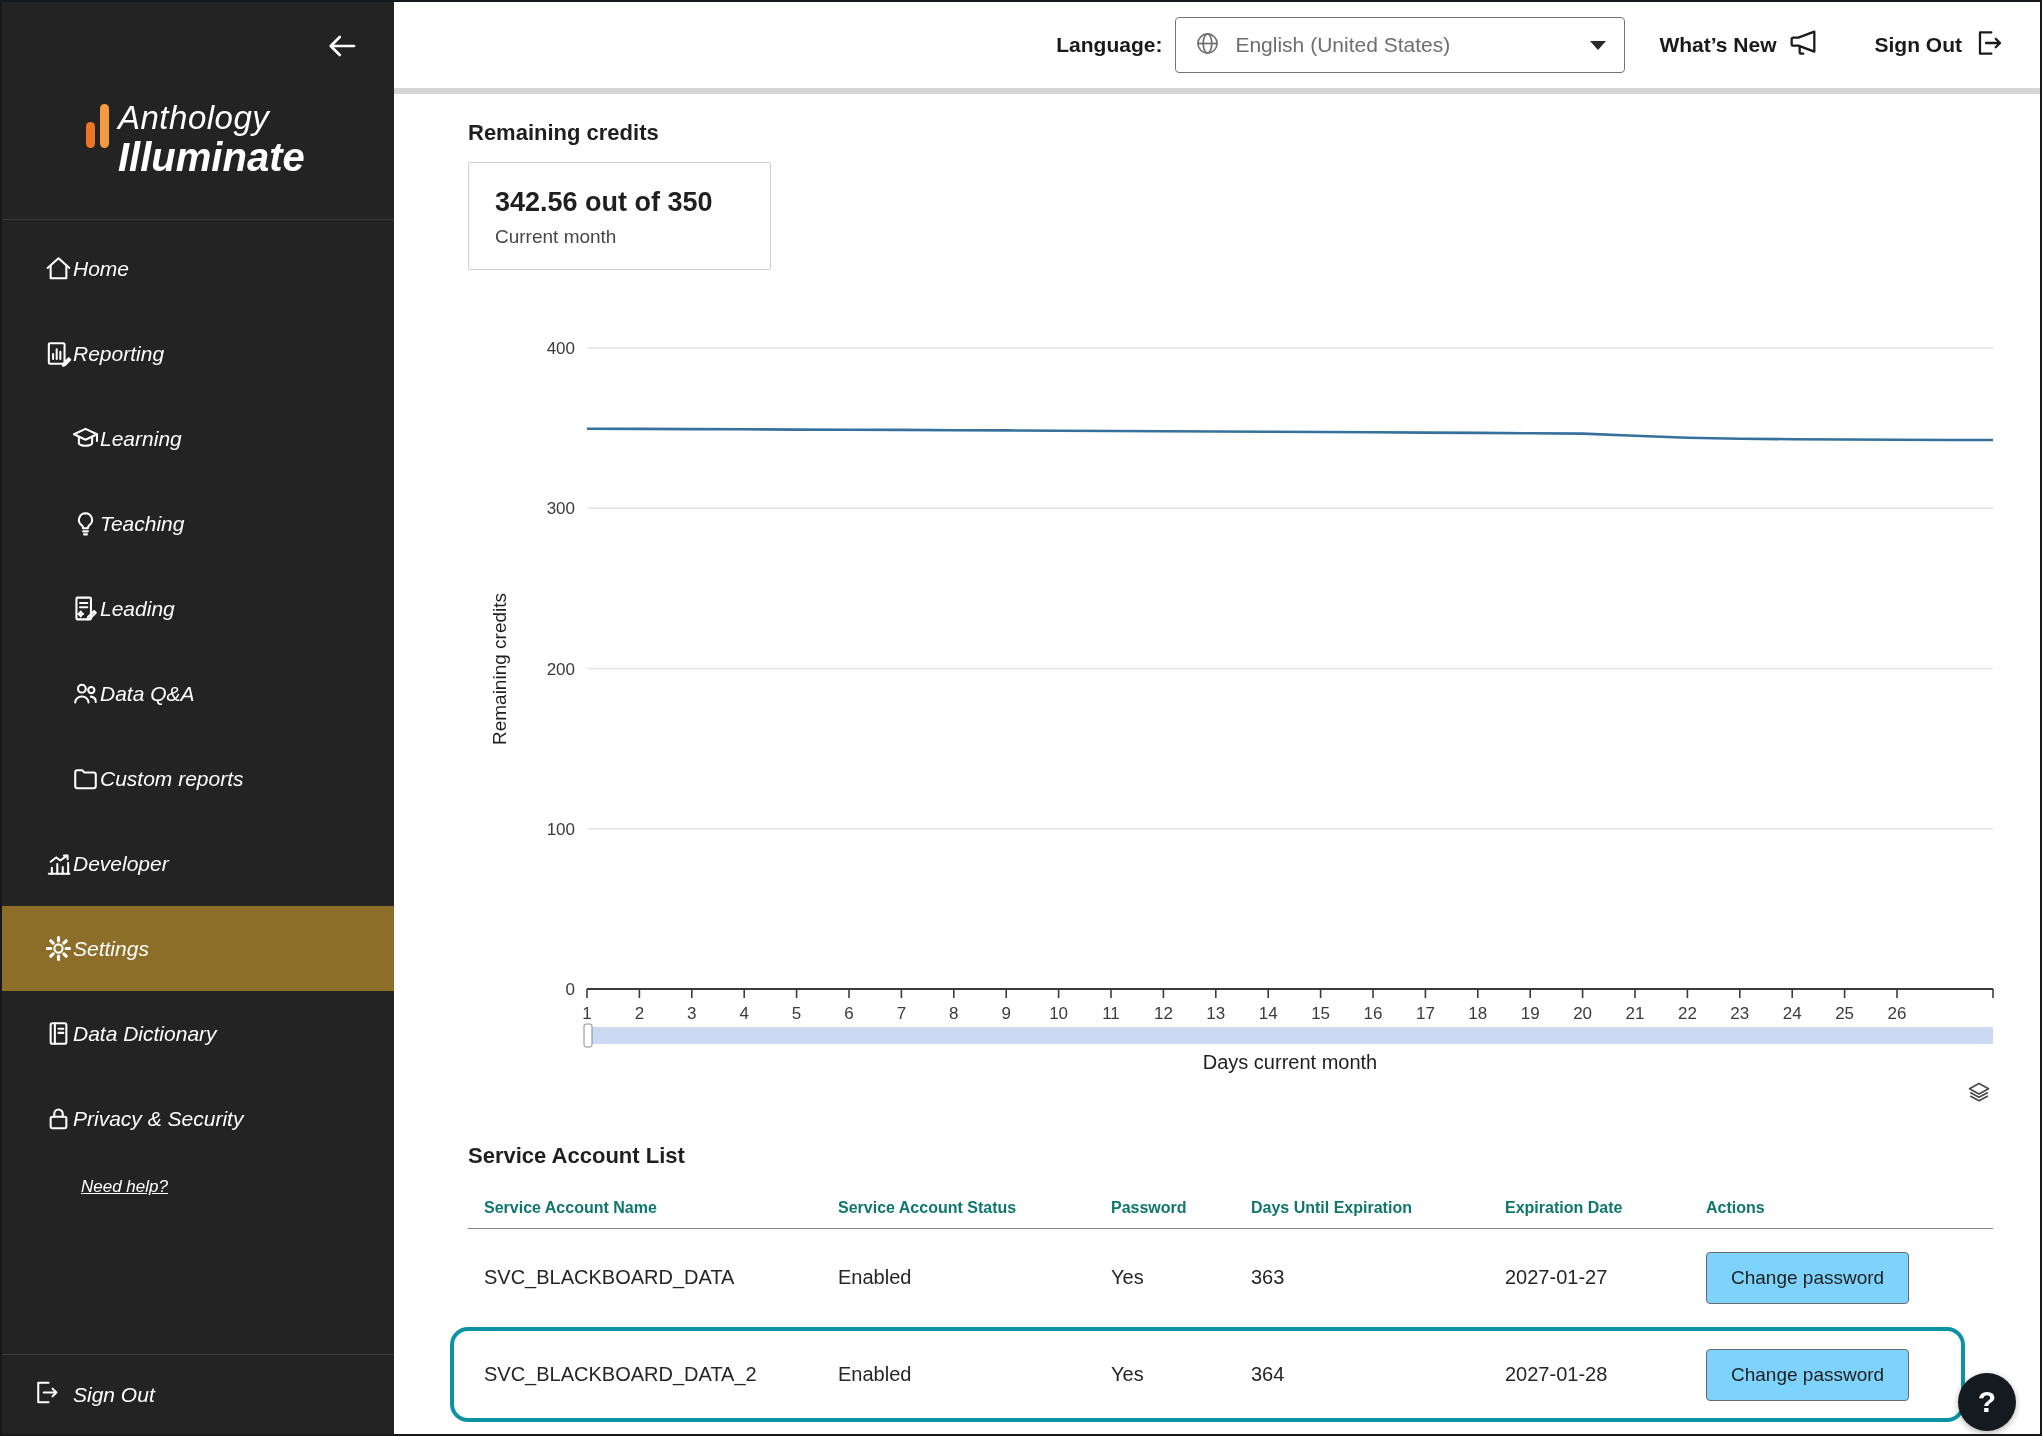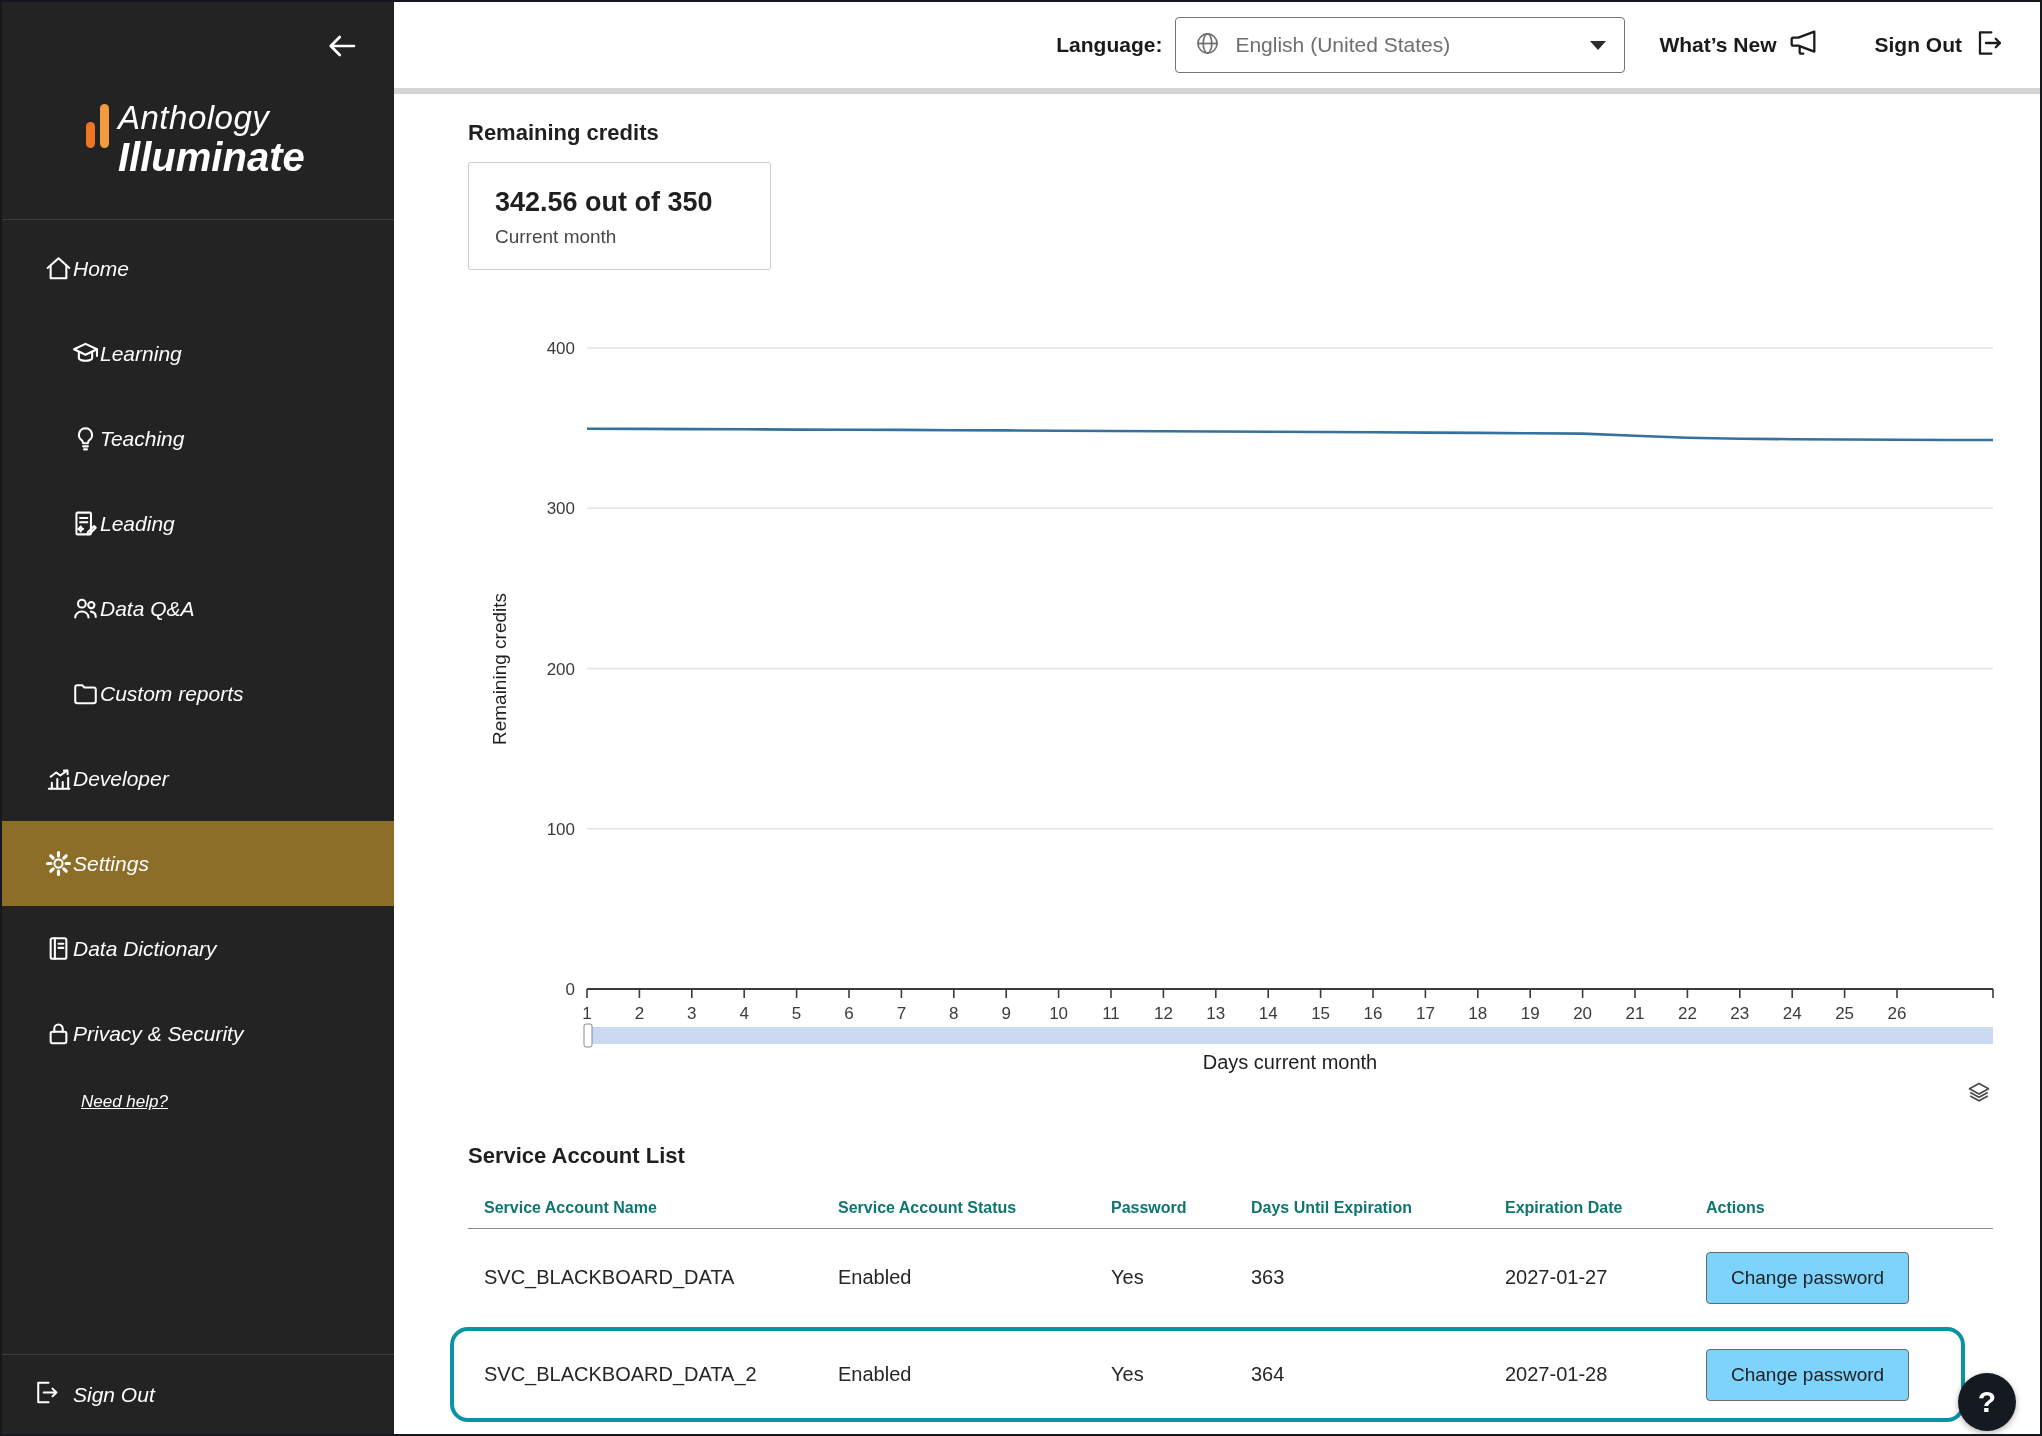--- a/index.html
+++ b/index.html
@@ -94,20 +94,30 @@
 
     <nav class="nav">
       <div class="nav-item">
         <span class="icon">
             <svg viewBox="0 0 24 24">
               <path d="M3 11.5 12 3.5l9 8"></path>
               <path d="M5.5 10v10h13V10"></path>
             </svg>
           </span>
         <span class="nav-label">Home</span>
+      </div>
+      <div class="nav-item">
+        <span class="icon">
+            <svg viewBox="0 0 24 24">
+              <rect x="4" y="3.5" width="13" height="17" rx="1"></rect>
+              <path d="M7.5 16.5v-4M10.5 16.5V8.5M13.5 16.5v-6"></path>
+              <path d="M16 20.5l4.5-4.5 1.2 1.2-4.5 4.5-1.6.4z"></path>
+            </svg>
+          </span>
+        <span class="nav-label">Reporting</span>
       </div>
       <div class="nav-item indent">
         <span class="icon">
             <svg viewBox="0 0 24 24">
               <path d="M12 4 2.5 8.5 12 13l9.5-4.5z"></path>
               <path d="M6.5 10.8V16c0 .9 2.5 2 5.5 2s5.5-1.1 5.5-2v-5.2"></path>
               <path d="M21.5 8.5V14"></path>
             </svg>
           </span>
         <span class="nav-label">Learning</span>

